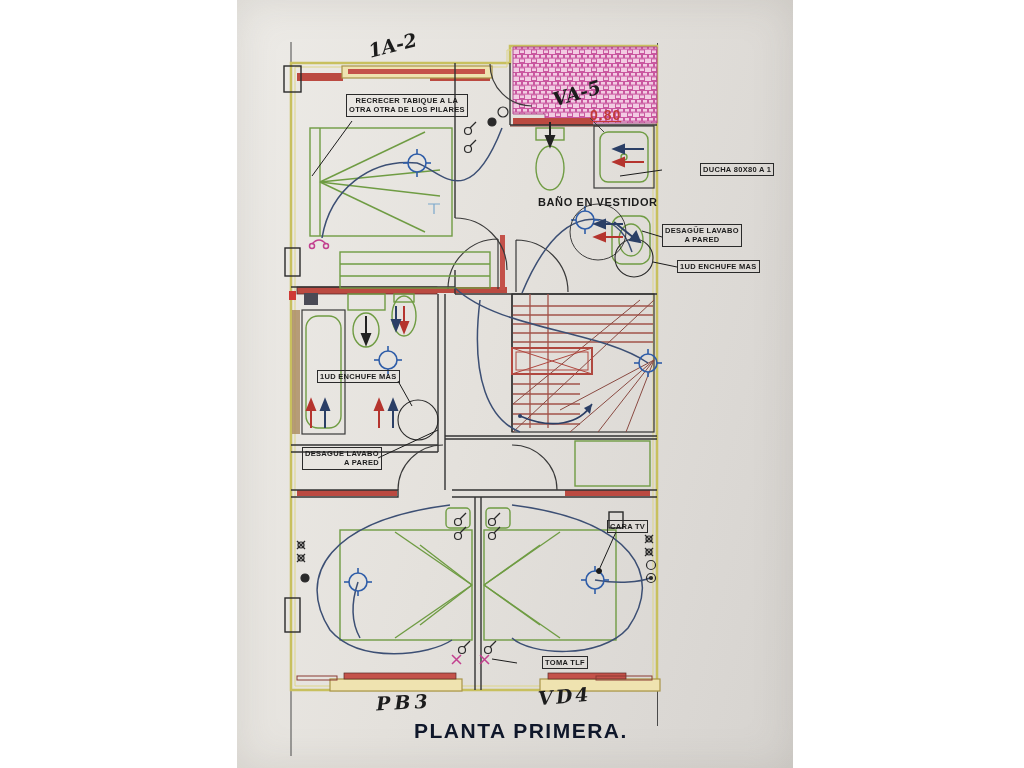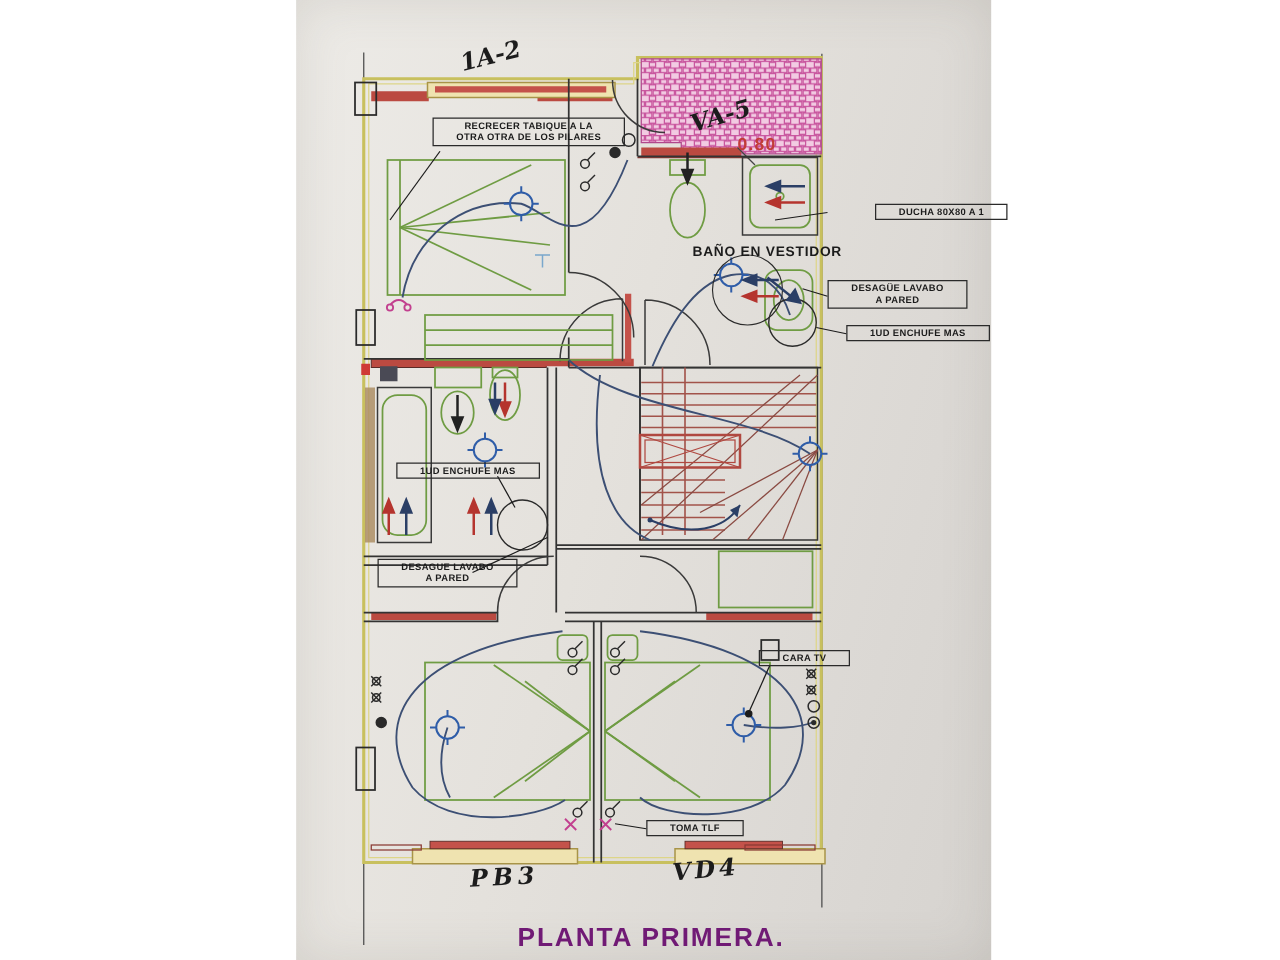--- a/index.html
+++ b/index.html
@@ -2,27 +2,27 @@
 <html><head>
 <meta charset="utf-8">
 <style>
   html,body{margin:0;padding:0;width:1024px;height:768px;background:#ffffff;overflow:hidden;
             font-family:"Liberation Sans",sans-serif;}
   .paper{position:absolute;left:237px;top:0;width:556px;height:768px;
          background:linear-gradient(105deg,#edebe7 0%,#e4e1dc 45%,#dbd8d4 80%,#d6d3cf 100%);
          box-shadow:inset 0 0 40px rgba(120,115,105,.18);}
   svg.plan{position:absolute;left:0;top:0;width:1024px;height:768px;}
   .lbl{position:absolute;font:bold 7.5px "Liberation Sans",sans-serif;color:#1b1b1b;
-       border:1px solid #2a2a2a;padding:1px 18px;text-align:center;line-height:1.25;
+       border:1px solid #2a2a2a;padding:1px 2px;text-align:center;line-height:1.25;
        letter-spacing:.3px;white-space:nowrap;}
   .lbl.noborder{border:none;letter-spacing:.6px;font-size:11px;}
   .hand{position:absolute;font:italic bold 19px "DejaVu Serif",serif;color:#1c1c1c;white-space:nowrap;}
-  .hand.red{font:bold 14px "Liberation Sans",sans-serif;color:#c23b38;letter-spacing:1px;}
+  .hand.red{font:bold 14px "Liberation Sans",sans-serif;color:#c23b38;letter-spacing:1px;text-decoration:underline;}
   .title{position:absolute;left:414px;top:719px;font:bold 21px "Liberation Sans",sans-serif;
-         color:#701a75;letter-spacing:1.5px;margin-top:20px;}
+         color:#0f172a;letter-spacing:1.5px;}
 </style>
 </head>
 <body>
 
 <div class="paper"></div>
 
 <svg class="plan" viewBox="0 0 1024 768">
   <defs>
     <pattern id="brick" width="12" height="9" patternUnits="userSpaceOnUse">
       <rect width="12" height="9" fill="#f2cbe2"></rect>
@@ -343,28 +343,28 @@
 
 <div class="lbl" style="left:662px;top:224px;text-align:center;">
   <div>DESAGÜE LAVABO</div>
   <div>A PARED</div>
 </div>
 
 <div class="lbl" style="left:677px;top:260px;">1UD ENCHUFE MAS</div>
 
 <div class="lbl" style="left:317px;top:370px;">1UD ENCHUFE MAS</div>
 
-<div class="lbl" style="left:302px;top:447px;">
+<div class="lbl" style="left:302px;top:447px;text-align:right;">
   <div>DESAGUE LAVABO</div>
   <div>A PARED</div>
 </div>
 
 <div class="lbl" style="left:607px;top:520px;">CARA TV</div>
 
-<div class="lbl" style="left:517px;top:656px;">TOMA TLF</div>
+<div class="lbl" style="left:542px;top:656px;">TOMA TLF</div>
 
 <div class="hand" style="left:368px;top:34px;transform:rotate(-14deg);">1A-2</div>
 <div class="hand" style="left:552px;top:82px;transform:rotate(-16deg);">VA-5</div>
 <div class="hand red" style="left:590px;top:107px;">0.80</div>
 <div class="hand" style="left:376px;top:691px;transform:rotate(-3deg);letter-spacing:4px;">PB3</div>
 <div class="hand" style="left:538px;top:685px;transform:rotate(-5deg);letter-spacing:3px;">VD4</div>
 
 <div class="title">PLANTA PRIMERA.</div>
 
 </body></html>

